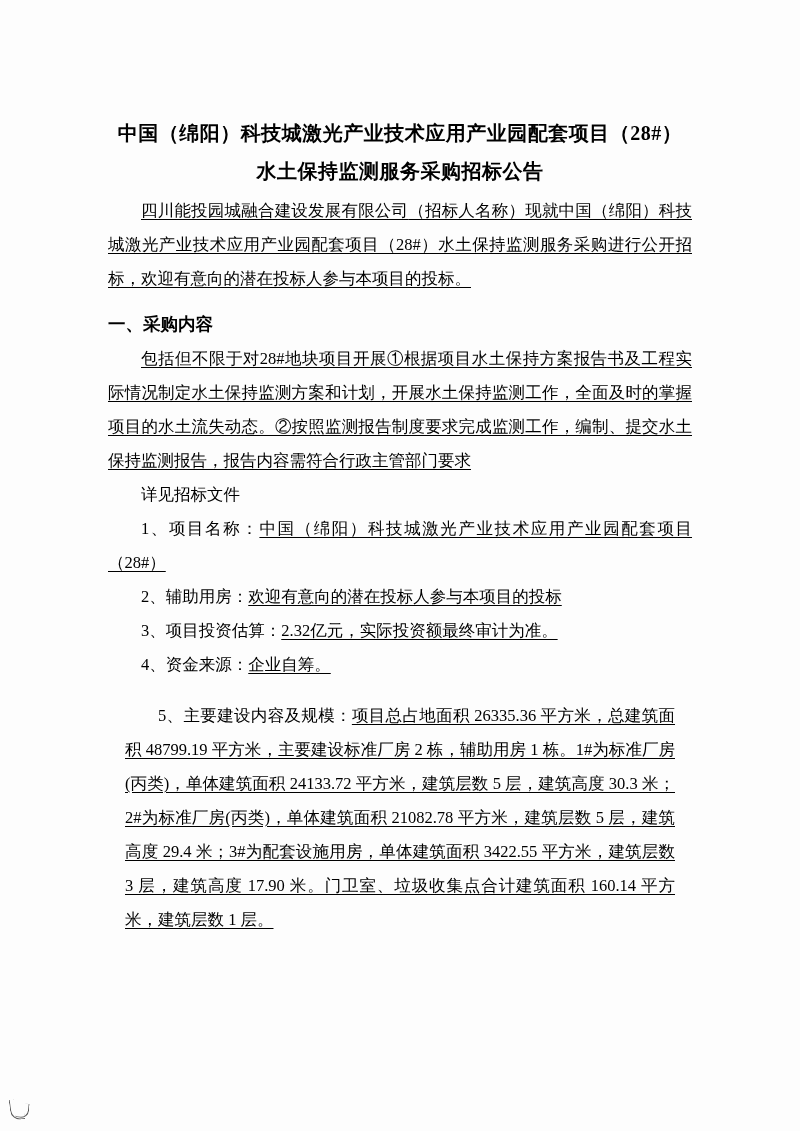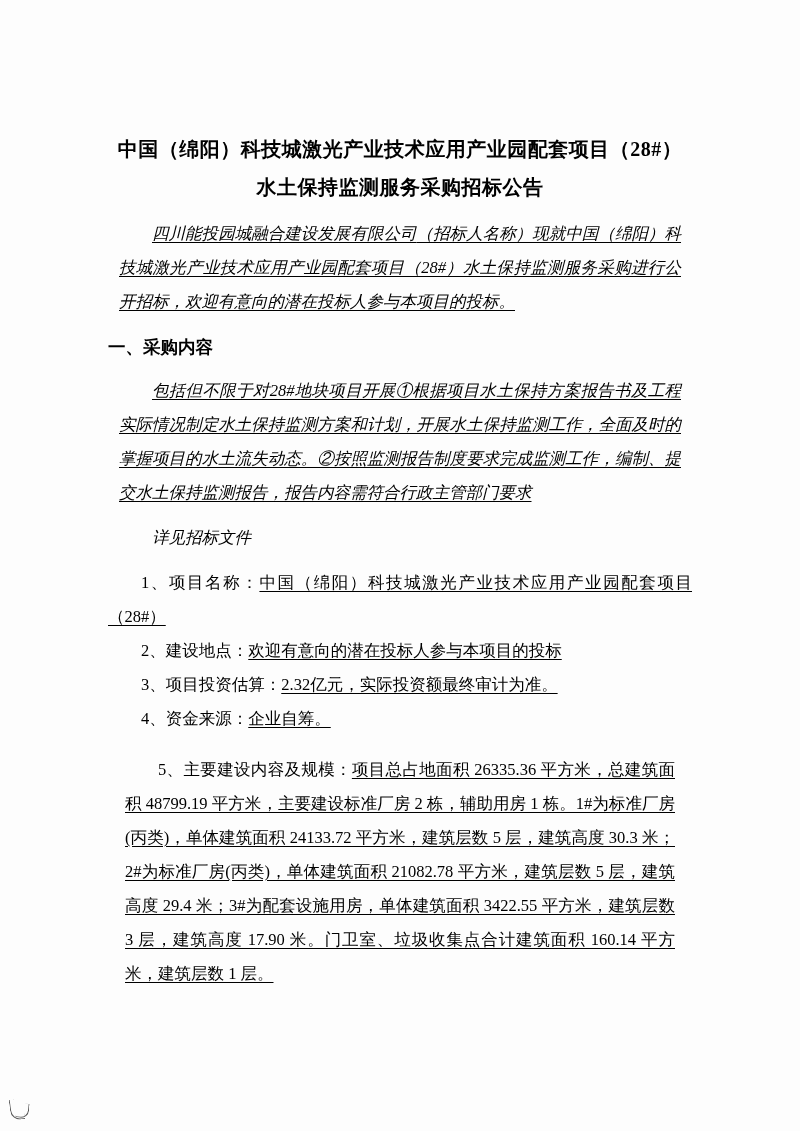--- a/index.html
+++ b/index.html
@@ -18,42 +18,41 @@
   .page {
     position: relative;
     width: 800px;
     height: 1131px;
     background: #fdfdfd;
     box-sizing: border-box;
   }
   .content {
     position: absolute;
     left: 108px;
-    top: 130px;
+    top: 114px;
     width: 584px;
   }
   .doc-title {
     text-align: center;
     font-weight: bold;
     font-size: 20px;
     line-height: 38px;
     letter-spacing: 0.5px;
     margin: 0 0 4px 0;
   }
   .doc-title .line2 {
     display: block;
   }
   p.para {
-    margin: 11px;
+    margin: 0;
     font-size: 16.5px;
     line-height: 34px;
     text-align: justify;
     text-justify: inter-ideograph;
     text-indent: 2em;
-    font-style: italic;
   }
   .u {
     text-decoration: underline;
     text-underline-offset: 3px;
   }
   h2.section {
     font-size: 17.5px;
     font-weight: bold;
     margin: 12px 0 2px 0;
     line-height: 32px;
@@ -124,21 +123,21 @@
 
     <h2 class="section">一、采购内容</h2>
 
     <p class="para"><span class="u">包括但不限于对28#地块项目开展①根据项目水土保持方案报告书及工程实际情况制定水土保持监测方案和计划，开展水土保持监测工作，全面及时的掌握项目的水土流失动态。②按照监测报告制度要求完成监测工作，编制、提交水土保持监测报告，报告内容需符合行政主管部门要求</span></p>
 
     <p class="para">详见招标文件</p>
 
 
     <p class="item"><span class="label-num">1、</span><span>项目名称：</span><span class="u">中国（绵阳）科技城激光产业技术应用产业园配套项目（28#）</span></p>
 
-    <p class="item"><span class="label-num">2、</span><span>建设地点：</span><span class="u">欢迎有意向的潜在投标人参与本项目的投标</span></p>
+    <p class="item"><span class="label-num">2、</span><span>辅助用房：</span><span class="u">欢迎有意向的潜在投标人参与本项目的投标</span></p>
 
     <p class="item"><span class="label-num">3、</span><span>项目投资估算：</span><span class="u">2.32亿元，实际投资额最终审计为准。</span></p>
 
     <p class="item"><span class="label-num">4、</span><span>资金来源：</span><span class="u">企业自筹。</span></p>
 
     <p class="item-block"><span class="label-num">5、</span><span>主要建设内容及规模：</span><span class="u">项目总占地面积 26335.36 平方米，总建筑面积 48799.19 平方米，主要建设标准厂房 2 栋，辅助用房 1 栋。1#为标准厂房(丙类)，单体建筑面积 24133.72 平方米，建筑层数 5 层，建筑高度 30.3 米；2#为标准厂房(丙类)，单体建筑面积 21082.78 平方米，建筑层数 5 层，建筑高度 29.4 米；3#为配套设施用房，单体建筑面积 3422.55 平方米，建筑层数 3 层，建筑高度 17.90 米。门卫室、垃圾收集点合计建筑面积 160.14 平方米，建筑层数 1 层。</span></p>
 
   </div>
 
   <div class="corner">

